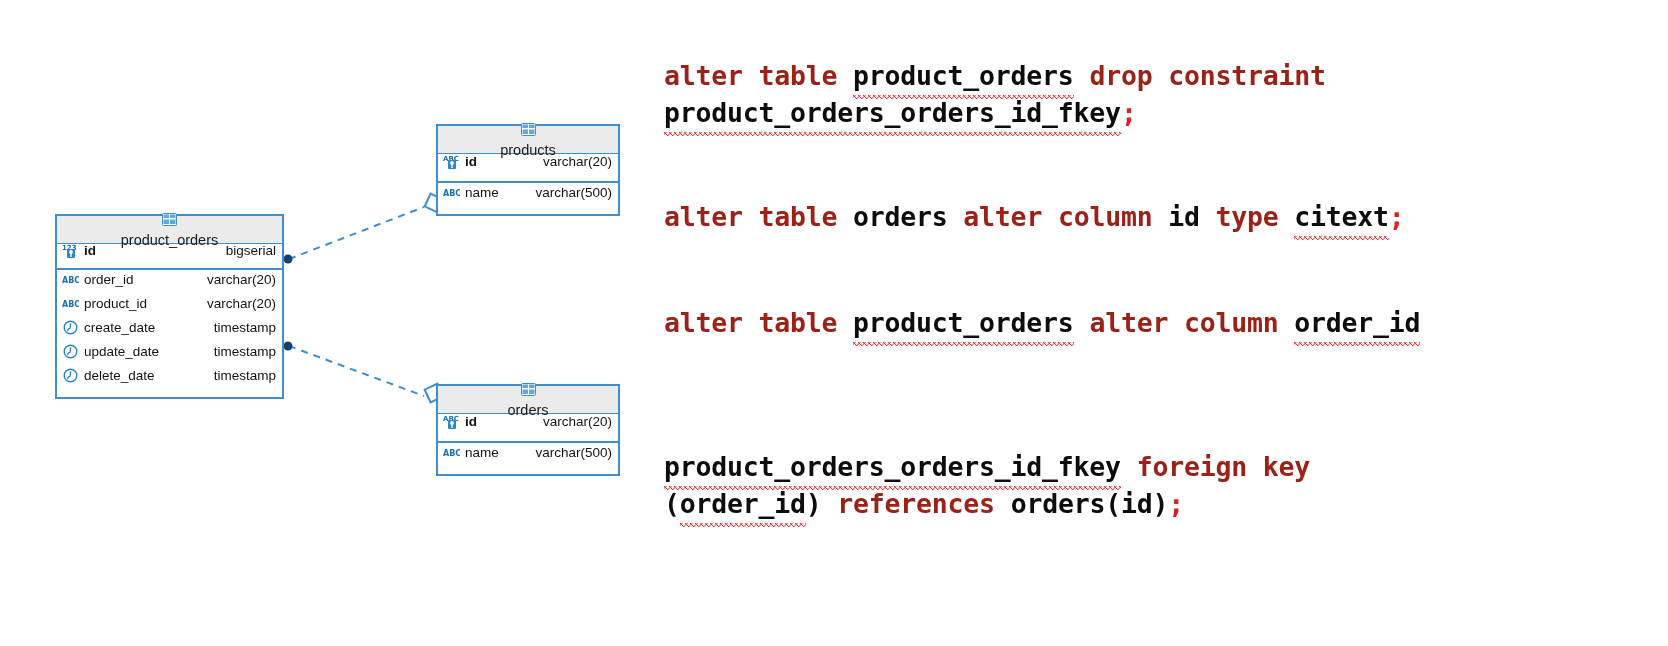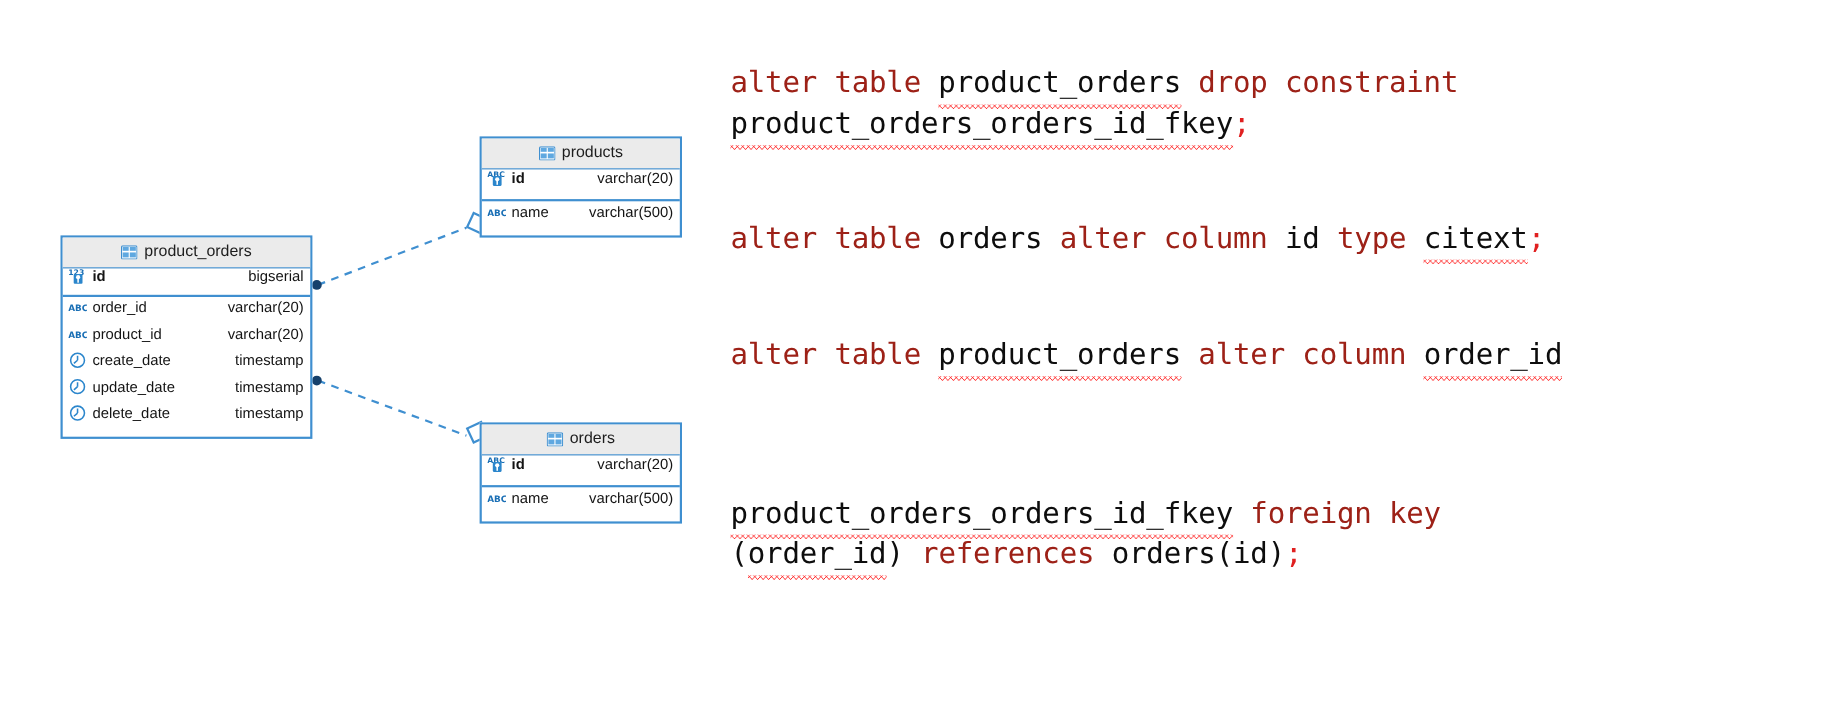--- a/index.html
+++ b/index.html
@@ -41,20 +41,21 @@
   .entity-header {
     background: #ebebeb;
     border-bottom: 1px solid #3f8fd0;
     height: 27px;
     display: flex;
     align-items: center;
     justify-content: center;
     gap: 6px;
     font-size: 14.5px;
     color: #1d1d1d;
+    flex-direction: column;
   }
   .entity-header .tbl-name { line-height: 1; }
 
   .pk-block {
     border-bottom: 2px solid #3f8fd0;
   }
   .col-row {
     display: flex;
     align-items: center;
     height: 24px;
@@ -82,21 +83,21 @@
 
   
   #sql {
     position: absolute;
     left: 664px;
     top: 0;
     width: 1000px;
     height: 646px;
     font-family: "DejaVu Sans Mono", "Liberation Mono", monospace;
     font-size: 26.5px;
-    font-weight: normal;
+    font-weight: bold;
     line-height: 37px;
     letter-spacing: -0.2px;
   }
   .stmt { position: absolute; left: 0; width: 1000px; }
   .stmt .line { white-space: pre; }
 
   .kw  { color: #9d2117; }
   .idn { color: #0d0d0d; }
   .pun { color: #e02020; }
 

